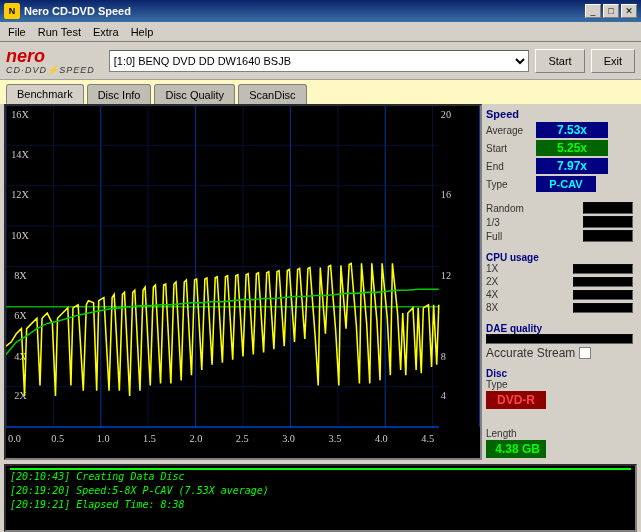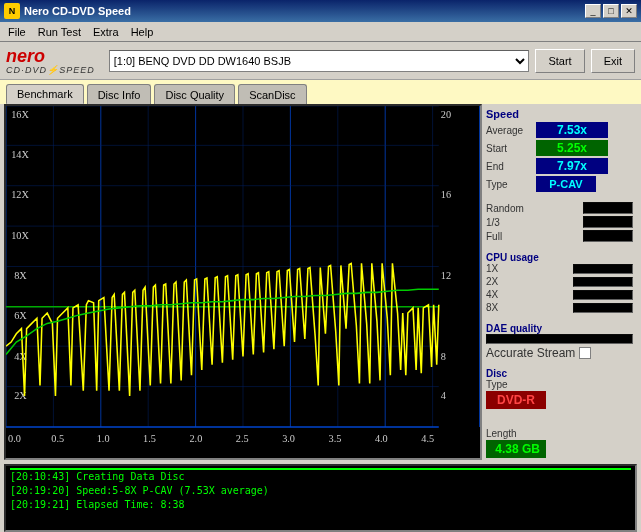--- a/index.html
+++ b/index.html
@@ -293,20 +293,21 @@
     }
 
     
     .log-area {
       margin: 0 4px 4px;
       border: 2px inset #808080;
       background: #000;
       height: 68px;
       overflow: hidden;
       padding: 2px 4px;
+      font-style: italic;
     }
     .log-border {
       border-top: 2px solid #00ff00;
       height: 100%;
     }
     .log-line {
       color: #00ff00;
       font-size: 10px;
       line-height: 14px;
       font-family: monospace;

